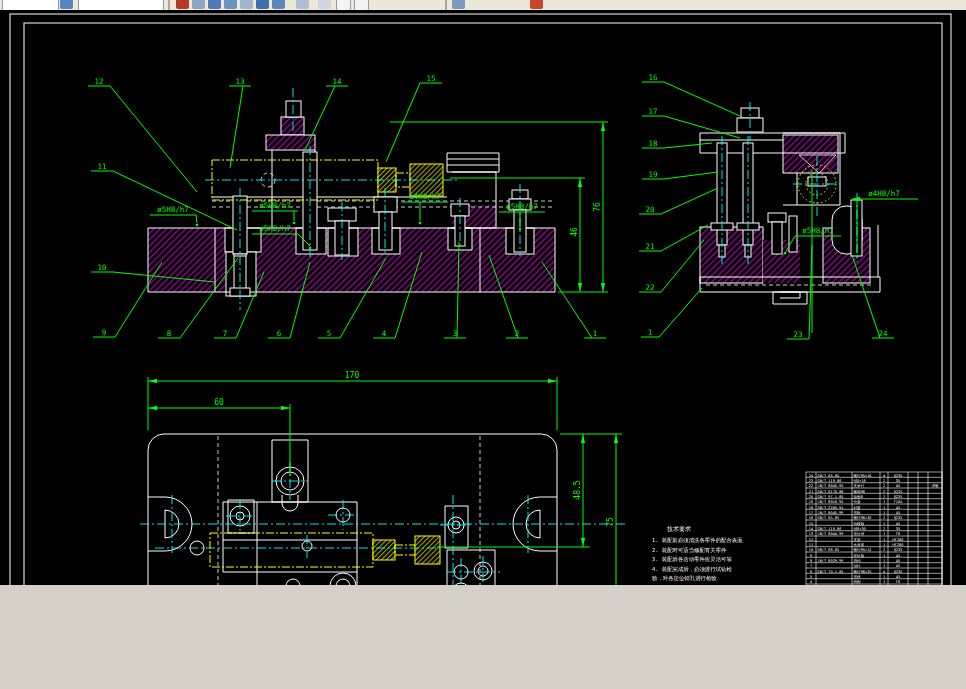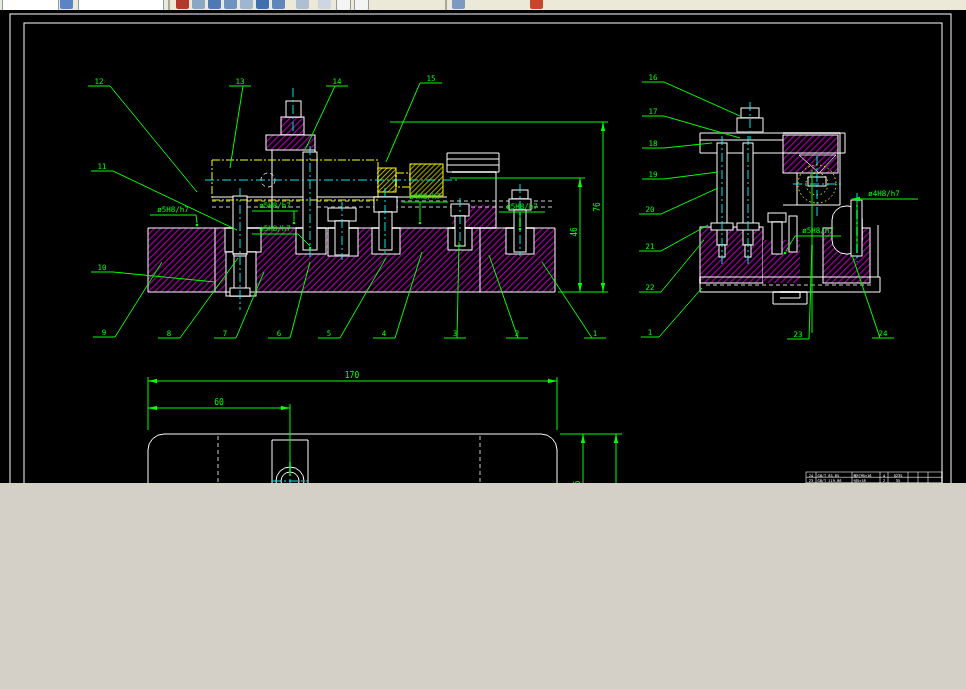--- a/index.html
+++ b/index.html
@@ -1,16 +1,16 @@
 <!DOCTYPE html>
 <html><head>
 <meta charset="utf-8">
 <style>
   html,body{margin:0;padding:0;background:#d4d0c8;}
-  #app{position:relative;width:966px;height:483px;overflow:hidden;background:#000;
+  #app{position:relative;width:966px;height:585px;overflow:hidden;background:#000;
        font-family:"DejaVu Sans",sans-serif;}
   
   #toolbar{position:absolute;left:0;top:0;width:966px;height:10px;background:#ece9d8;
            border-bottom:1px solid #aca899;overflow:hidden;}
   .combo{position:absolute;top:-6px;height:16px;background:#fff;border:1px solid #7f9db9;}
   .tbi{position:absolute;top:-4px;width:13px;height:13px;border-radius:2px;}
   .tbsep{position:absolute;top:0;width:2px;height:10px;background:#aca899;}
   
   #statusbar{position:absolute;left:0;top:683px;width:966px;height:6px;background:#ece9d8;
              border-top:1px solid #fff;}

